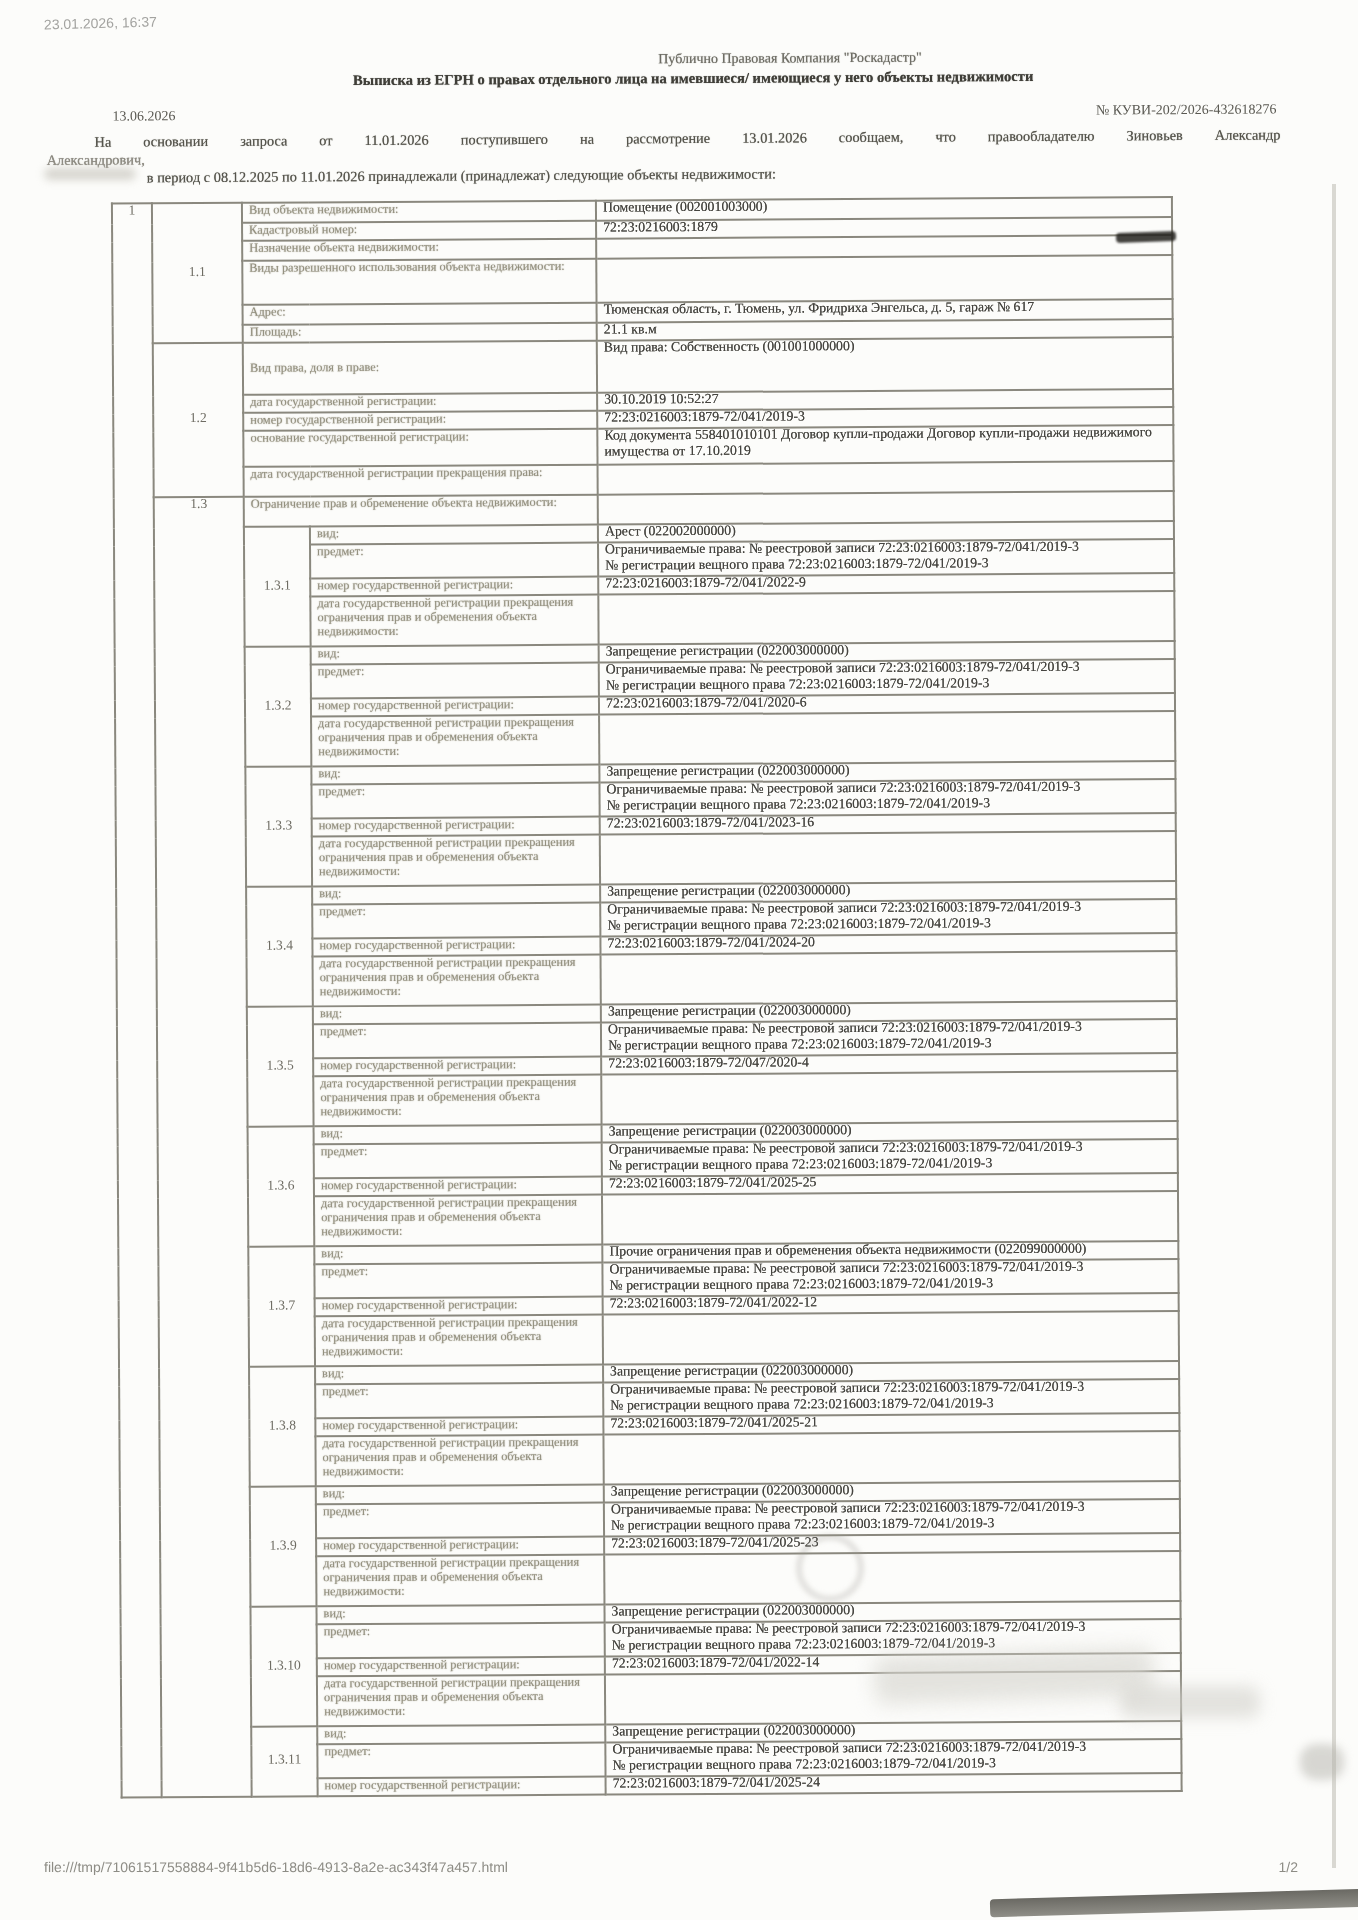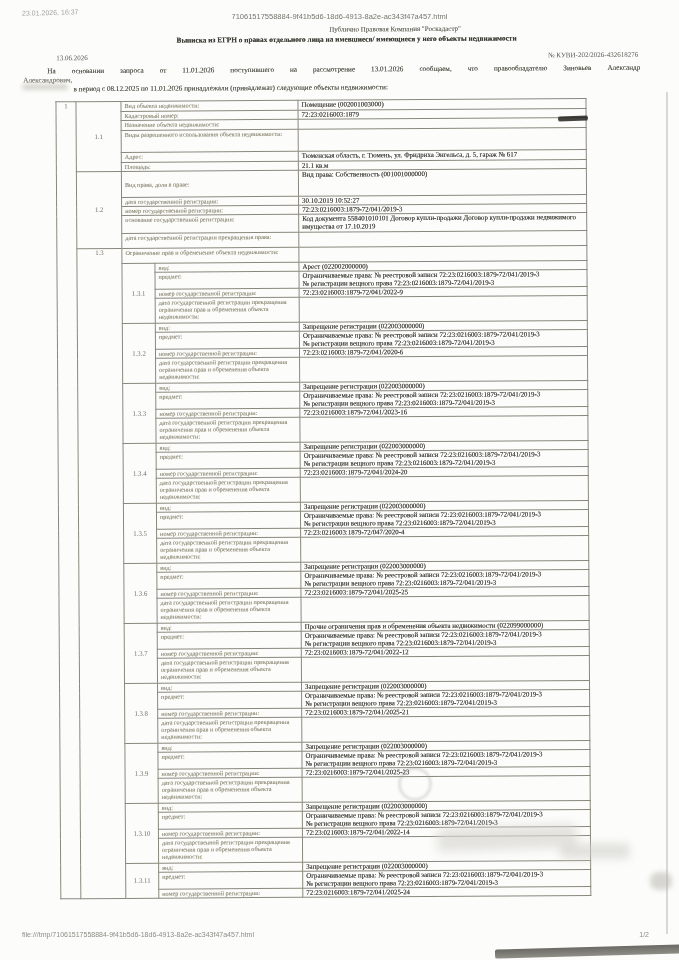--- a/index.html
+++ b/index.html
@@ -53,21 +53,20 @@
                opacity:.5;filter:blur(2.5px);}
   .bottom-bar{left:495px;top:947px;width:190px;height:9px;transform:rotate(-1.6deg);
               background:linear-gradient(#6a6963,#8f8e87);border-radius:2px;}
 </style>
 </head>
 <body>
 
 <div class="page">
 
   <div class="print-meta ph-date">23.01.2026, 16:37</div>
-  <div class="print-meta ph-file">71061517558884-9f41b5d6-18d6-4913-8a2e-ac343f47a457.html</div>
 
   <div class="doc">
     <div class="company">Публично Правовая Компания "Роскадастр"</div>
     <div class="title">Выписка из ЕГРН о правах отдельного лица на имевшиеся/ имеющиеся у него объекты недвижимости</div>
     <div class="meta-row">
       <span>13.06.2026</span>
       <span>№ КУВИ-202/2026-432618276</span>
     </div>
     <div class="intro">
       <div class="l1">На основании запроса от 11.01.2026 поступившего на рассмотрение 13.01.2026 сообщаем, что правообладателю Зиновьев Александр</div>

